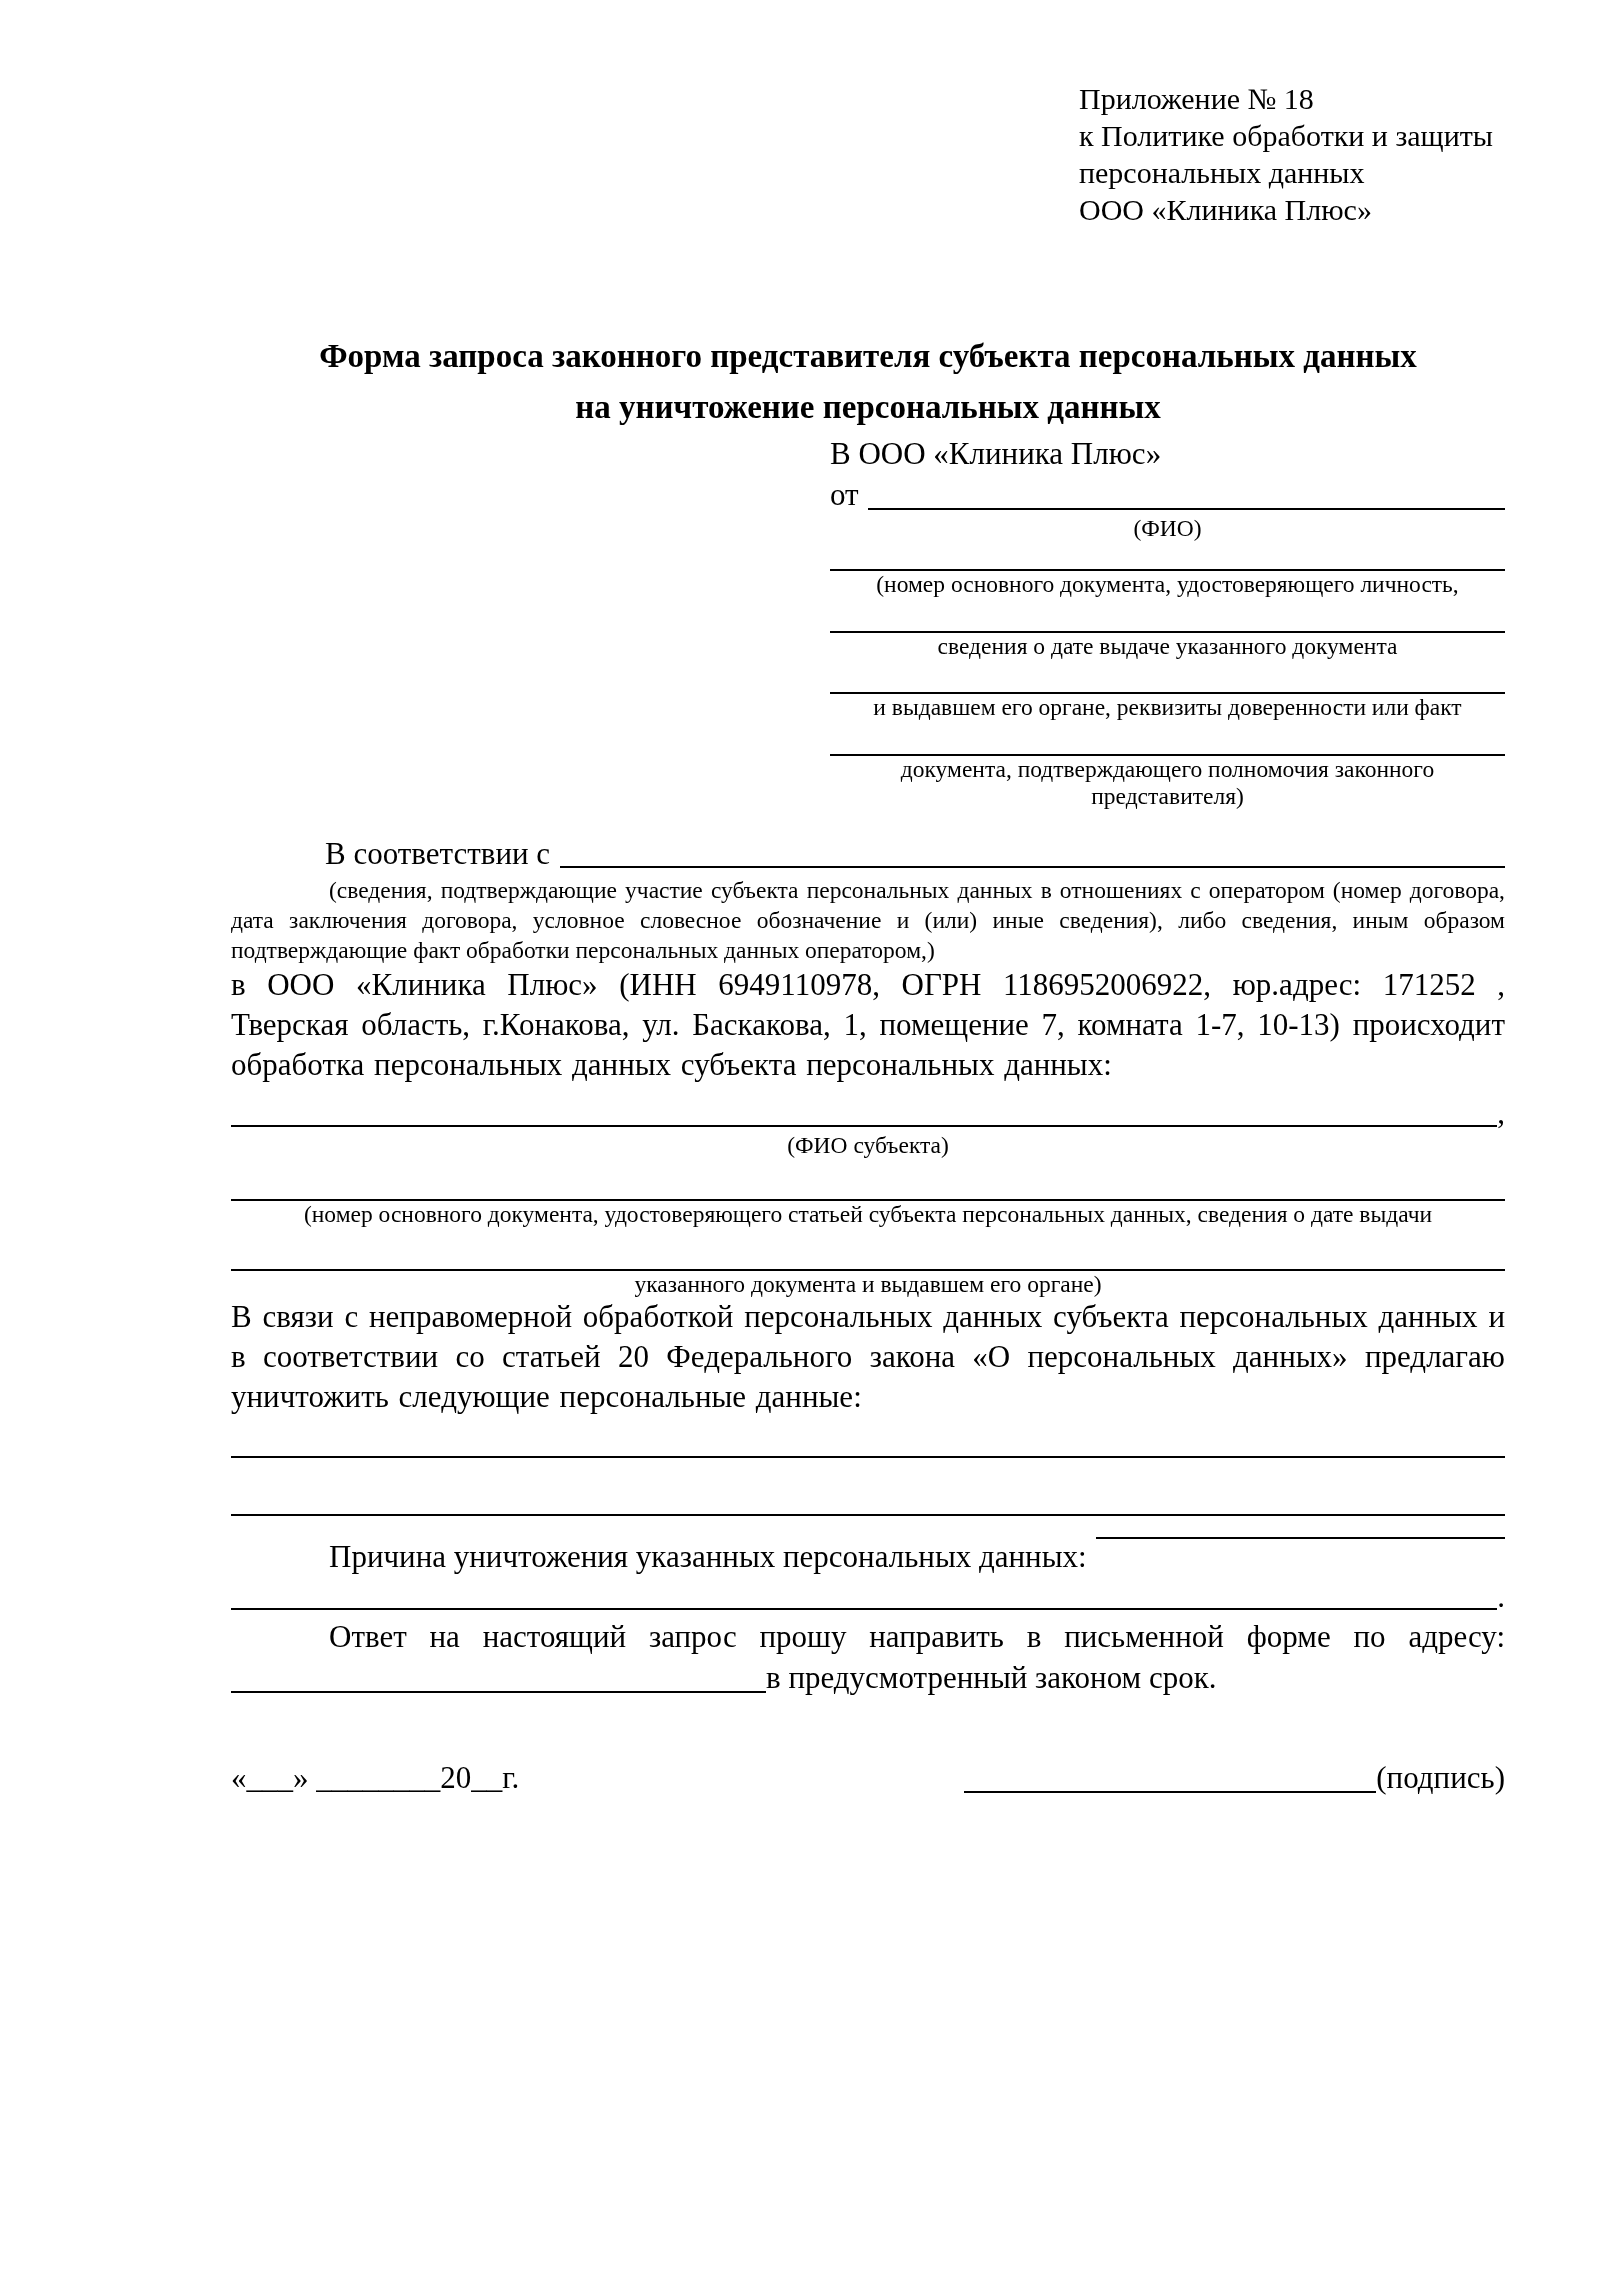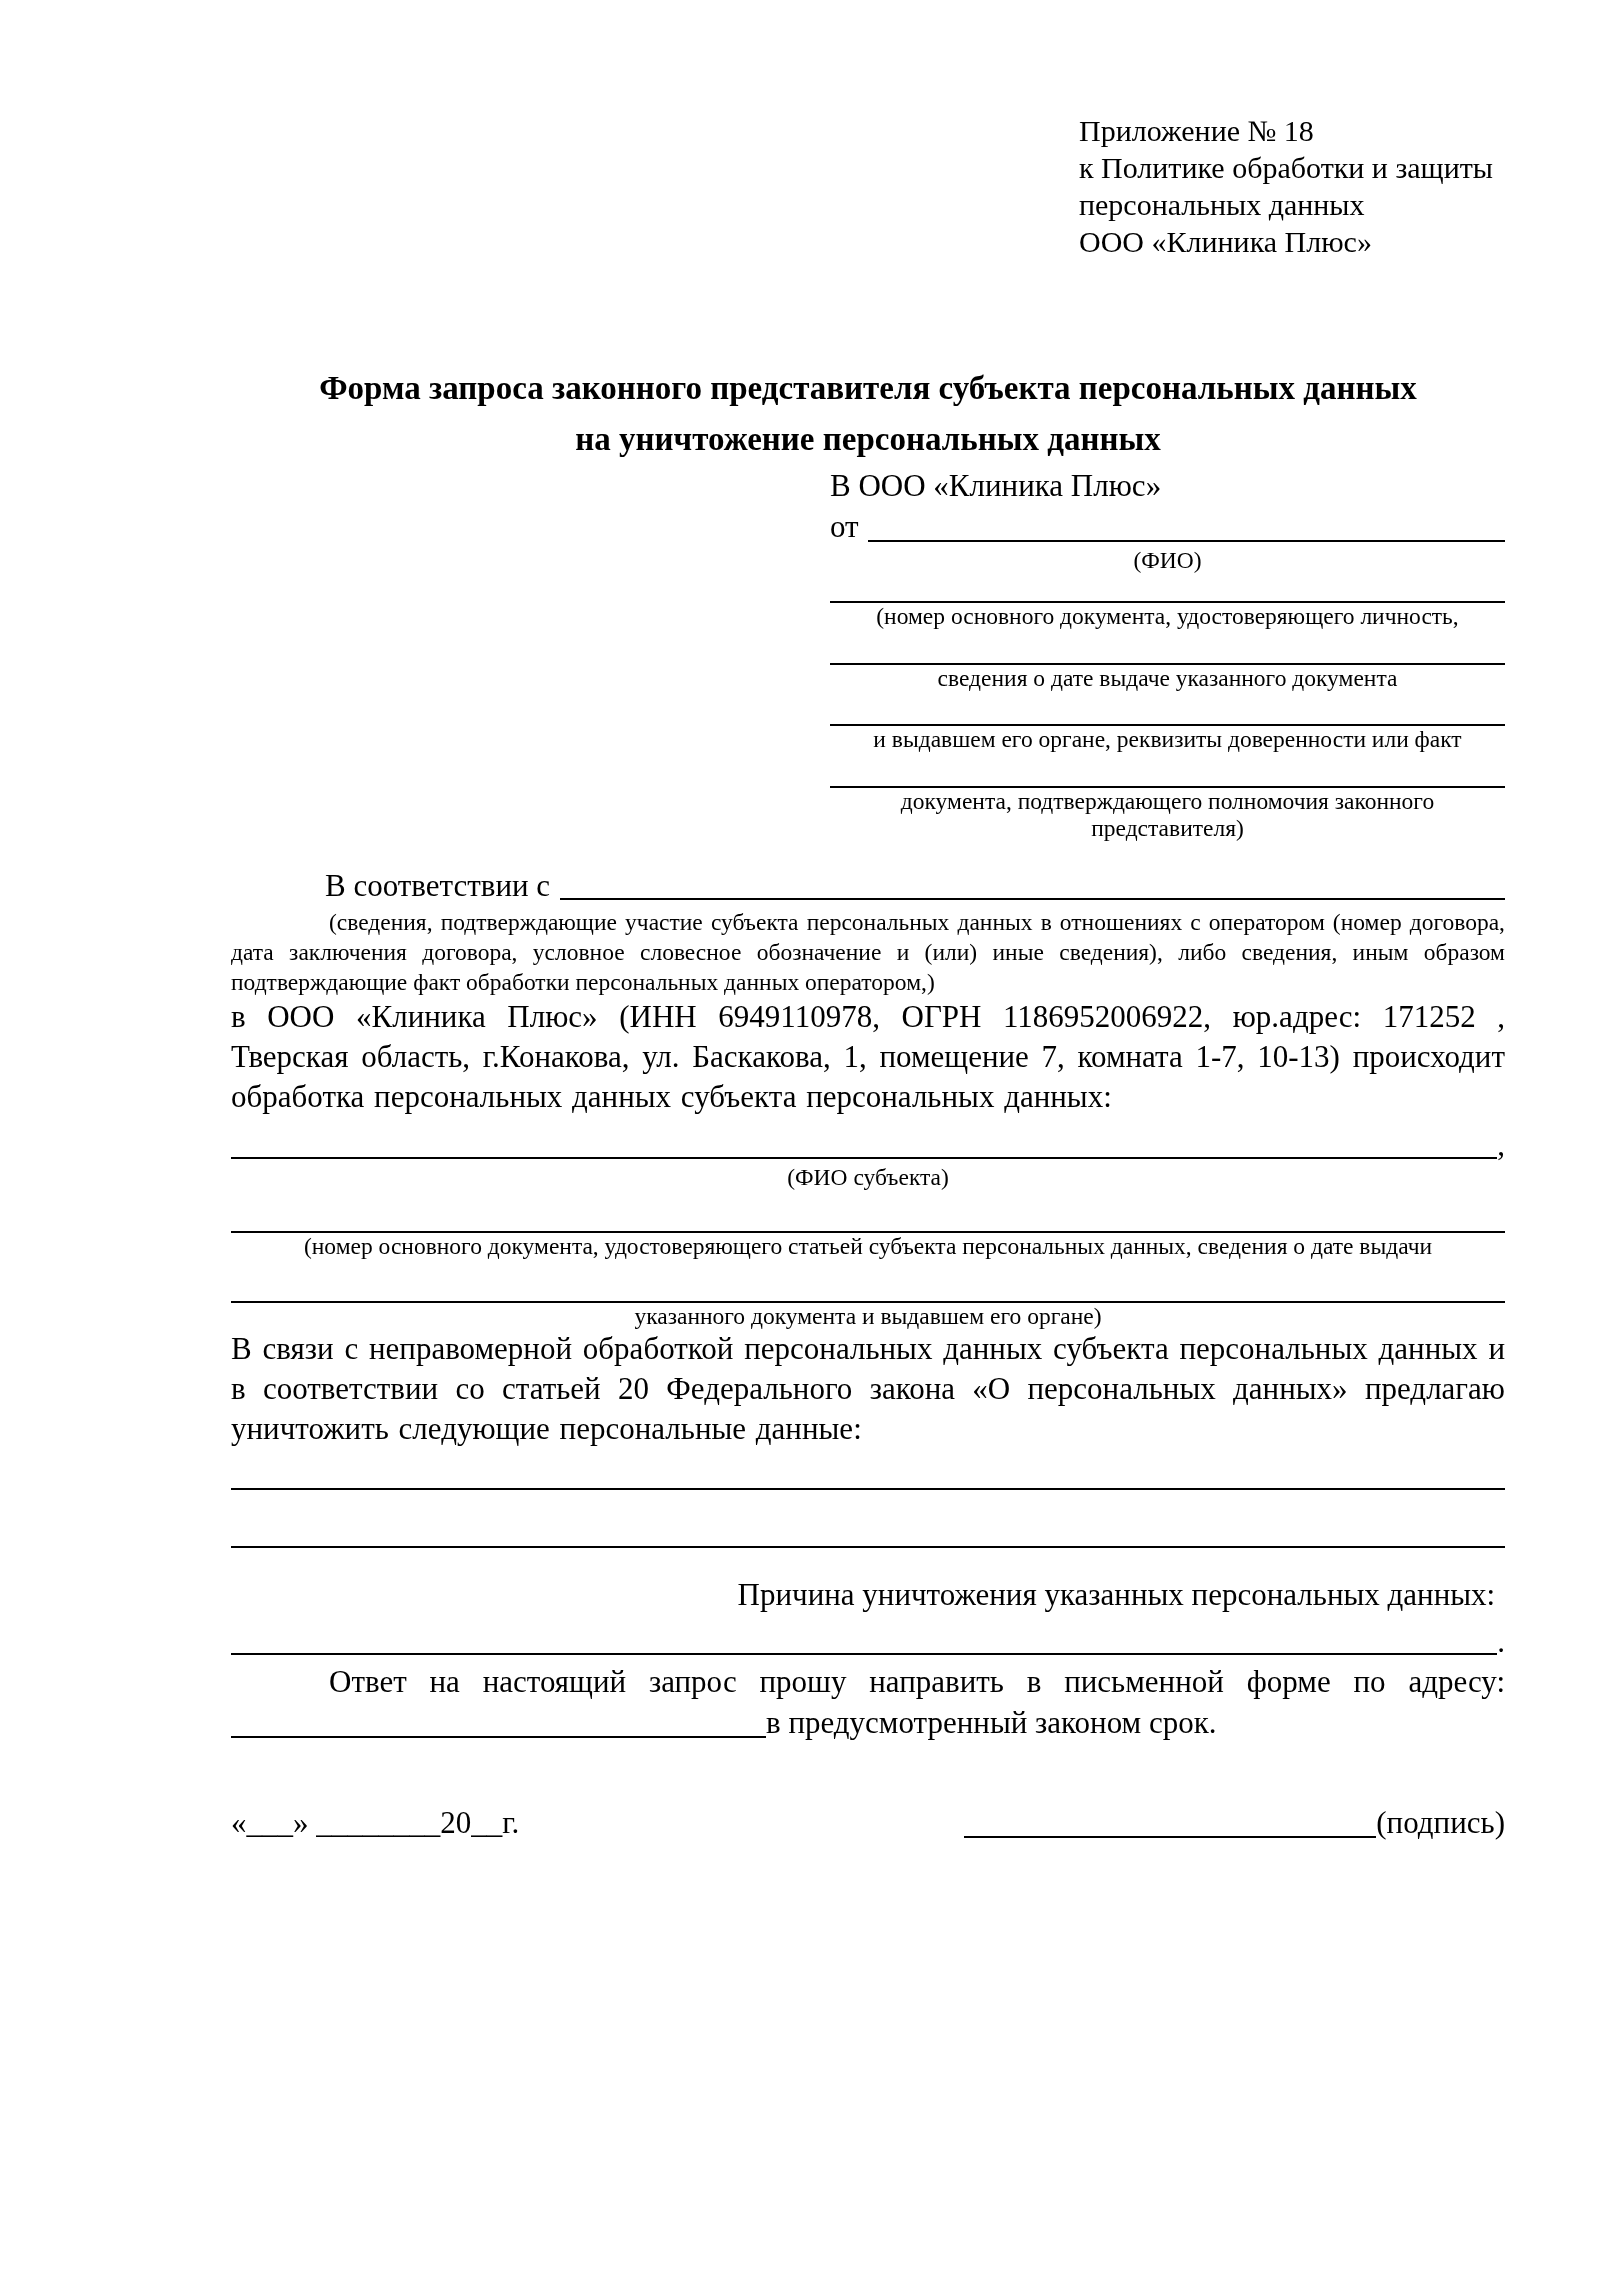--- a/index.html
+++ b/index.html
@@ -5,21 +5,21 @@
   html,body { margin:0; padding:0; background:#888; }
   .page {
     position:relative;
     width:1621px; height:2293px;
     margin:0 auto;
     background:#ffffff;
     color:#000000;
     font-family:"Liberation Serif","DejaVu Serif",serif;
     font-size:31px;
     box-sizing:border-box;
-    padding:112px 116px 0 231px;
+    padding:80px 116px 0 231px;
     overflow:hidden;
   }
   
   .appendix { margin-left:848px; font-size:30px; line-height:37px; }
   .appendix div { white-space:nowrap; }
 
   
   .doc-title { margin-top:103px; text-align:center; font-weight:bold; font-size:33px; line-height:51px; }
 
   
@@ -41,21 +41,21 @@
 
   .body-para { text-align:justify; line-height:40px; word-spacing:2px; }
 
   .fio-row { display:flex; align-items:flex-end; margin-top:7.8px; line-height:39px; }
   .fio-row .ln { flex:1 1 auto; margin-bottom:4.9px; }
   .fio-row .sfx { flex:0 0 auto; }
 
   .wide-blank { height:27.4px; border-bottom:2.9px solid #000; margin-top:13.7px; }
   .tall-blank { height:29px; border-bottom:2.9px solid #000; margin-top:9.8px; }
 
-  .reason-row { display:flex; align-items:flex-end; margin-top:27px; line-height:39px;flex-direction:column; }
+  .reason-row { display:flex; align-items:flex-start; margin-top:21px; line-height:39px; }
   .reason-row .lbl { flex:0 0 auto; padding-left:98px; padding-right:9.8px; }
   .reason-row .ln { flex:1 1 auto; margin-bottom:4.9px; }
 
   .period-row { display:flex; align-items:flex-end; margin-top:2px; line-height:37px; }
   .period-row .ln { flex:1 1 auto; margin-bottom:4.9px; }
   .period-row .sfx { flex:0 0 auto; }
 
   .reply-para { text-indent:98px; text-align:justify; text-align-last:justify; line-height:40px; margin-top:2px; }
 
   .reply-cont { display:flex; align-items:flex-end; line-height:41px; }

